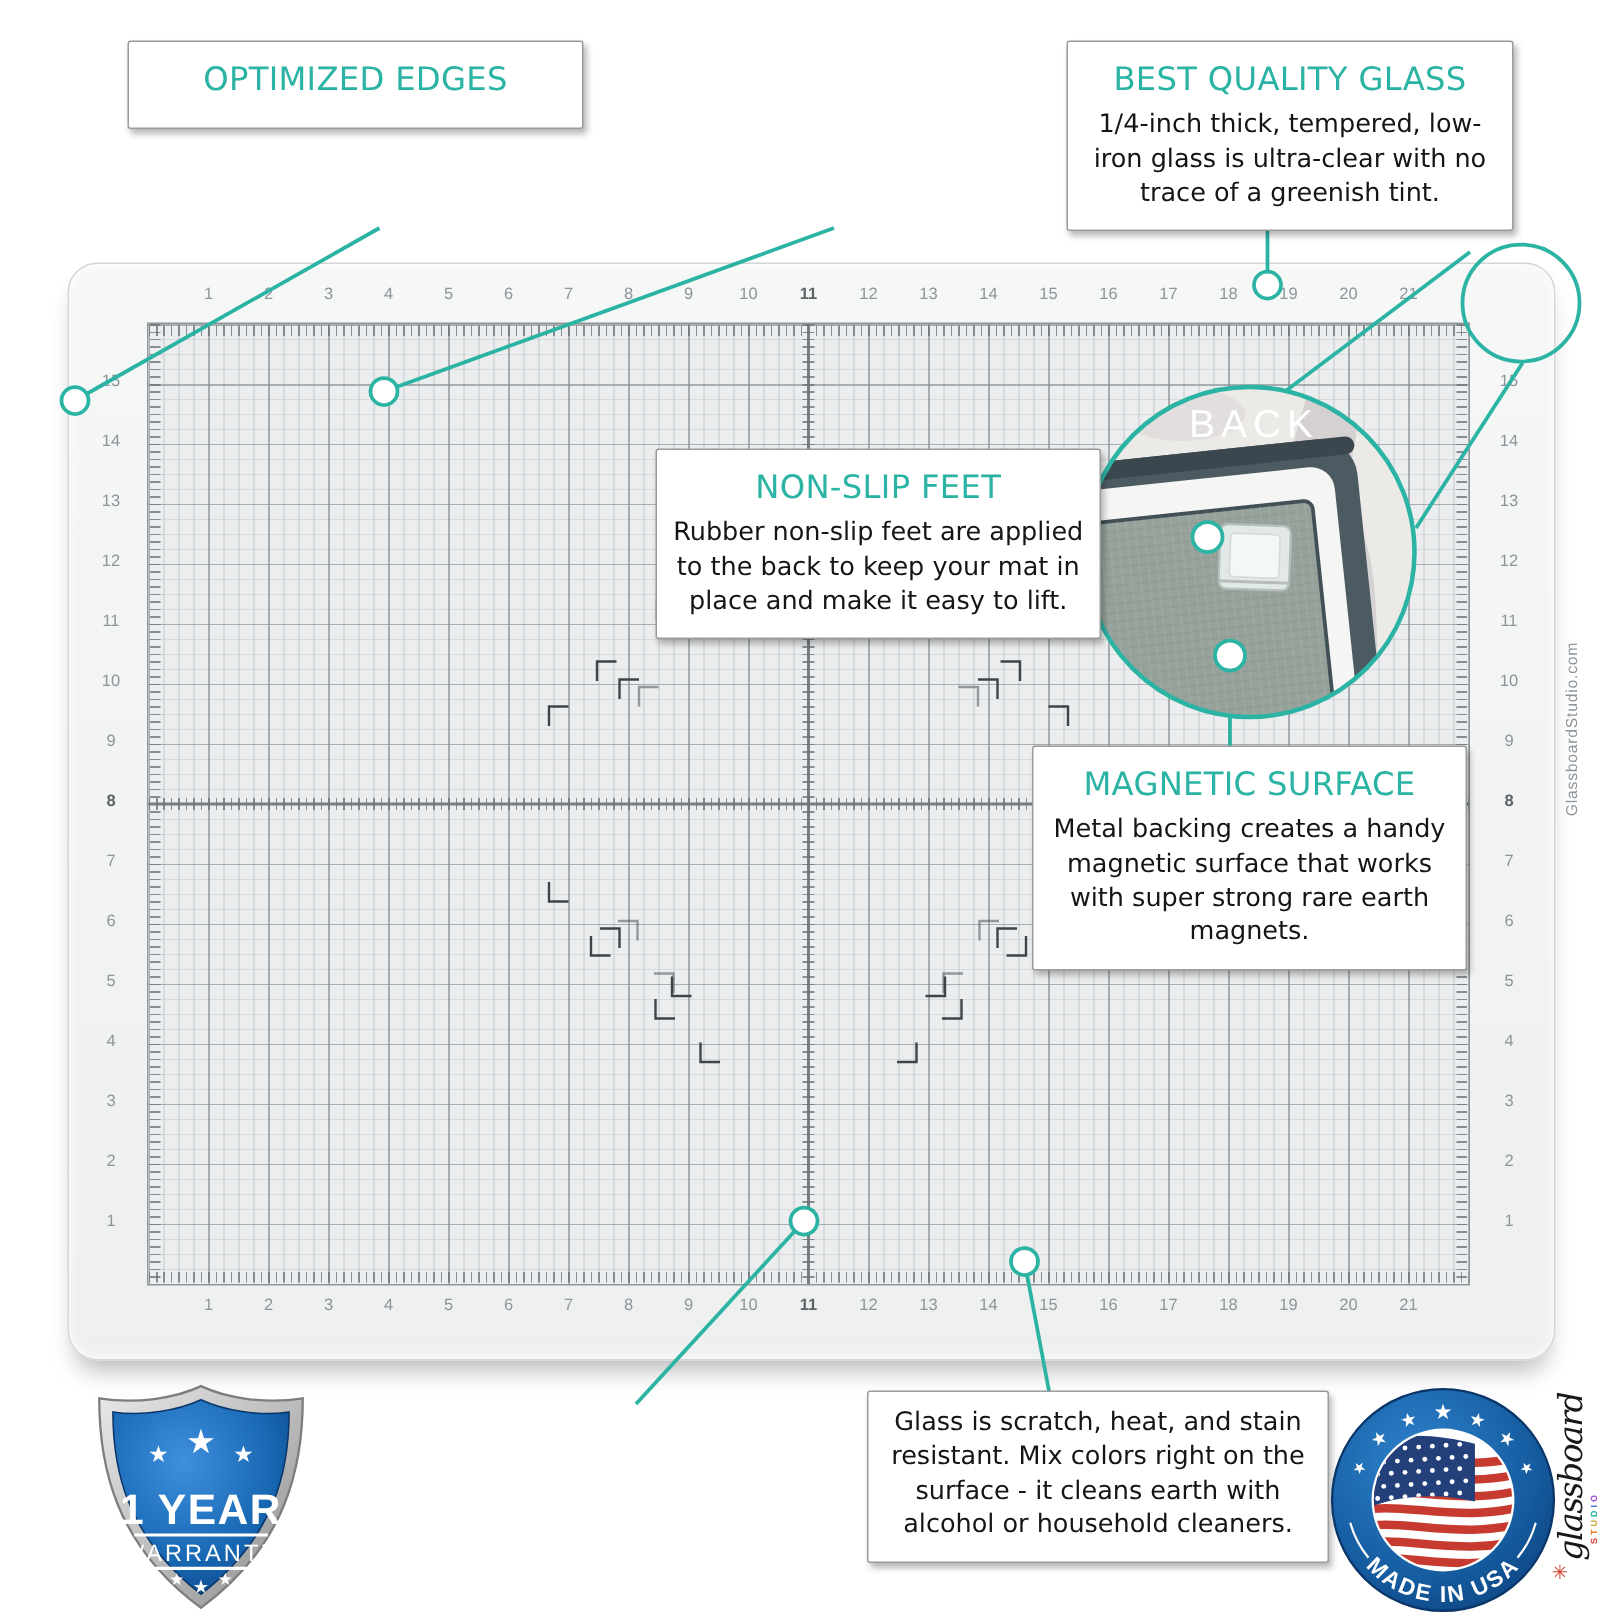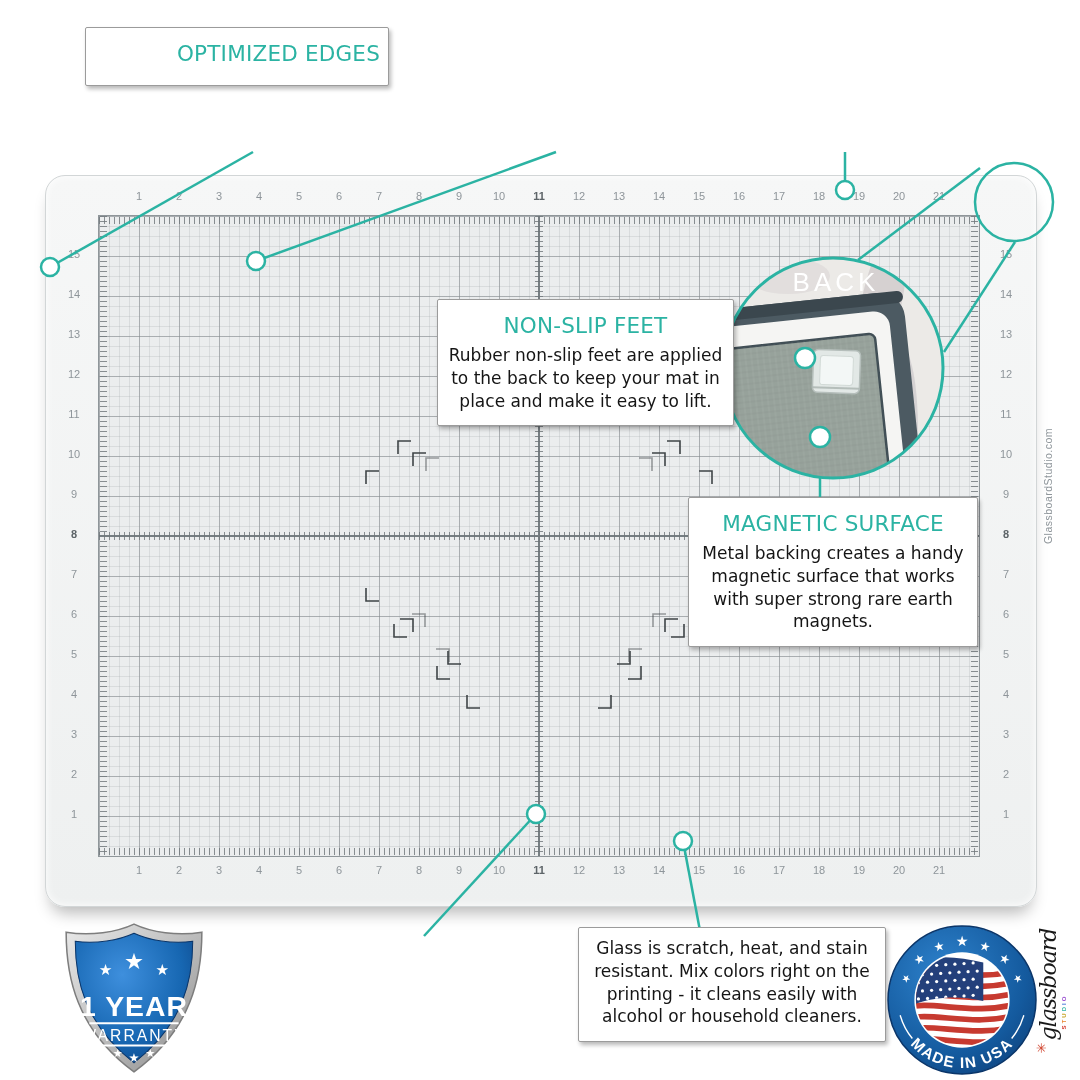--- a/index.html
+++ b/index.html
@@ -40,21 +40,21 @@
   .logo-studio{position:absolute;left:24px;top:27px;font-family:"Liberation Sans",sans-serif;
                font-size:6px;letter-spacing:2px;font-weight:bold;}
   
   #overlay{position:absolute;left:0;top:0;pointer-events:none;}
   
   .callout{position:absolute;background:#fff;border:1px solid #9b9b9b;border-radius:2px;
            box-shadow:2px 3px 4px rgba(0,0,0,.28);padding:9px 8px 13px 8px;text-align:center;}
   .callout h3{margin:4px 0 6px 0;font-size:21.5px;font-weight:normal;letter-spacing:.2px;color:#2bb3a3;
               font-family:"DejaVu Sans","Liberation Sans",sans-serif;}
   .callout p{margin:0 auto;font-size:17px;line-height:1.34;color:#151515;}
-  #box-optimized{left:85px;top:27px;width:286px;text-align:right;}
+  #box-optimized{left:85px;top:27px;width:286px;}
   #box-quality{left:400px;top:27px;width:281px;}
   #box-best{left:711px;top:27px;width:280px;}
   #box-nonslip{left:437px;top:299px;width:279px;}
   #box-magnetic{left:688px;top:497px;width:272px;}
   #box-efficient{left:240px;top:927px;width:293px;}
   #box-ideal{left:578px;top:927px;width:290px;}
   
   .badge{position:absolute;}
   #warranty-badge{left:58px;top:918px;}
   #usa-badge{left:886px;top:924px;}
@@ -243,30 +243,34 @@
         <circle cx="536" cy="814" r="9"></circle>
         <circle cx="683" cy="841" r="9"></circle>
         <circle cx="805" cy="358" r="10"></circle>
         <circle cx="820" cy="437" r="10"></circle>
       </g>
   </svg>
 
   <div class="callout" id="box-optimized">
     <h3>OPTIMIZED EDGES</h3>
   </div>
+  <div class="callout" id="box-best">
+    <h3>BEST QUALITY GLASS</h3>
+    <p>1/4-inch thick, tempered, low-iron glass is ultra-clear with no trace of a greenish tint.</p>
+  </div>
   <div class="callout" id="box-nonslip">
     <h3>NON-SLIP FEET</h3>
     <p>Rubber non-slip feet are applied to the back to keep your mat in place and make it easy to lift.</p>
   </div>
   <div class="callout" id="box-magnetic">
     <h3>MAGNETIC SURFACE</h3>
     <p>Metal backing creates a handy magnetic surface that works with super strong rare earth magnets.</p>
   </div>
   <div class="callout" id="box-ideal">
-    <p>Glass is scratch, heat, and stain resistant. Mix colors right on the printing - it cleans easily with alcohol or household cleaners.</p>
+    <p>Glass is scratch, heat, and stain resistant. Mix colors right on the surface - it cleans earth with alcohol or household cleaners.</p>
   </div>
 
   <svg class="badge" id="warranty-badge" width="152" height="160" viewBox="0 0 150 158">
     <defs>
       <linearGradient id="gradGray" x1="0" y1="0" x2="1" y2="1">
         <stop offset="0" stop-color="#e9e9e9"></stop>
           <stop offset=".55" stop-color="#b9b9b9"></stop>
           <stop offset="1" stop-color="#8a8a8a"></stop>
       </linearGradient>
       <radialGradient id="gradBlue" cx="40%" cy="32%" r="85%">

